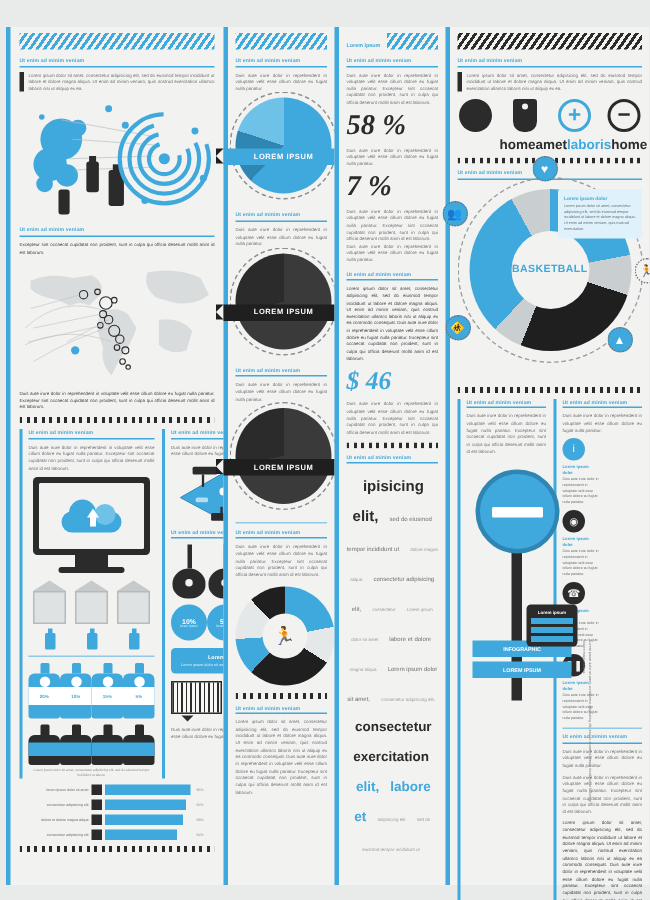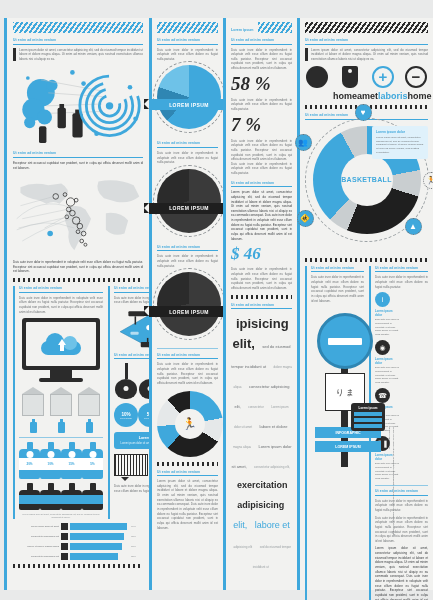--- a/index.html
+++ b/index.html
@@ -188,25 +188,25 @@
   .icogrid { display:flex; flex-wrap:wrap; gap:4px; margin-top:3px;}
   .icocell { width:47%; }
   .icocell .dot { width:15px;height:15px;border-radius:50%;background:#2b2b2b;display:flex;align-items:center;justify-content:center;color:#f2f2f0;font-size:7px;margin-bottom:2px;}
   .icocell .dot.blue { background:#3fa8dc; color:#fff;}
   .icocell .tt { font-size:2.8px;color:#3fa8dc;font-weight:bold;margin-bottom:1px;}
   .icocell .bb3 { font-size:2.4px;color:#6d7174;line-height:1.5;}
 
   
   .cloudbox { margin:4px 0; text-align:center; line-height:1.25;}
   .cloudbox span { display:inline; margin:0 1.5px;}
-  .w1{font-size:13px;font-weight:bold;color:#2b2b2b;}
+  .w1{font-size:10px;font-weight:bold;color:#2b2b2b;}
   .w3{font-size:4px;color:#6d7174;}
   .w4{font-size:3px;color:#9aa0a3;}
   .w5{font-size:9px;font-weight:bold;color:#2b2b2b;}
-  .w6{font-size:9px;font-weight:normal;color:#3fa8dc;}
+  .w6{font-size:9px;font-weight:bold;color:#3fa8dc;}
   .tinyline{font-size:2.2px;color:#8b9093;text-align:center;line-height:1.5;margin-top:3px;}
 
   .infobox { background:#dff1fb; padding:4px; border-radius:2px; }
   .infobox .t { font-size:3.2px;color:#3fa8dc;font-weight:bold;margin-bottom:2px;}
   .infobox .b { font-size:2.5px;color:#6d7174;line-height:1.5;}
 </style>
 </head>
 <body>
 
 <div class="page">
@@ -565,21 +565,21 @@
         <span class="w1">ipisicing elit,</span>
         <span class="w3">sed do eiusmod tempor incididunt ut</span>
         <span class="w4">dolore magna aliqua</span>
         <span class="w3">consectetur adipisicing elit,</span>
         <span class="w4">consectetur</span>
         <span class="w4">Lorem ipsum dolor sit amet</span>
         <span class="w3">labore et dolore</span>
         <span class="w4">magna aliqua</span>
         <span class="w3">Lorem ipsum dolor sit amet,</span>
         <span class="w4">consectetur adipisicing elit,</span>
-        <span class="w5">exercitation adipisicing</span>
+        <span class="w5">consectetur exercitation</span>
         <span class="w6">elit,</span>
         <span class="w6">labore et</span>
         <span class="w4">adipisicing elit</span>
         <span class="w4">sed do eiusmod tempor incididunt ut</span>
       </div>
 
     </div>
   </div>
 
   <div class="col3">
@@ -636,21 +636,20 @@
 
       <div style="display:flex;gap:5px;">
         <div style="flex:1;border-left:2px solid #3fa8dc;padding-left:4px;">
           <div class="sechead">Ut enim ad minim veniam</div>
           <div class="body-txt">Duis aute irure dolor in reprehenderit in voluptate velit esse cillum dolore eu fugiat nulla pariatur. Excepteur sint occaecat cupidatat non proident, sunt in culpa qui officia deserunt mollit anim id est laborum.</div>
           <div class="signwrap">
             <div class="pole"></div>
             <div class="signcircle">
                 <div class="signbar"></div>
               </div>
-            <div class="signplate">り ま</div>
             <div class="bluebanner b1">INFOGRAPHIC</div>
             <div class="bluebanner b2">LOREM IPSUM</div>
             <div class="tag" style="top:96px;left:40px;width:34px;">
               <div class="h">Lorem ipsum</div>
               <div class="tagline"></div>
               <div class="tagline"></div>
               <div class="tagline"></div>
             </div>
             <div class="vtext">Lorem ipsum dolor sit amet, consectetur adipisicing elit, sed do eiusmod tempor incididunt ut labore et dolore magna aliqua.</div>
           </div>

